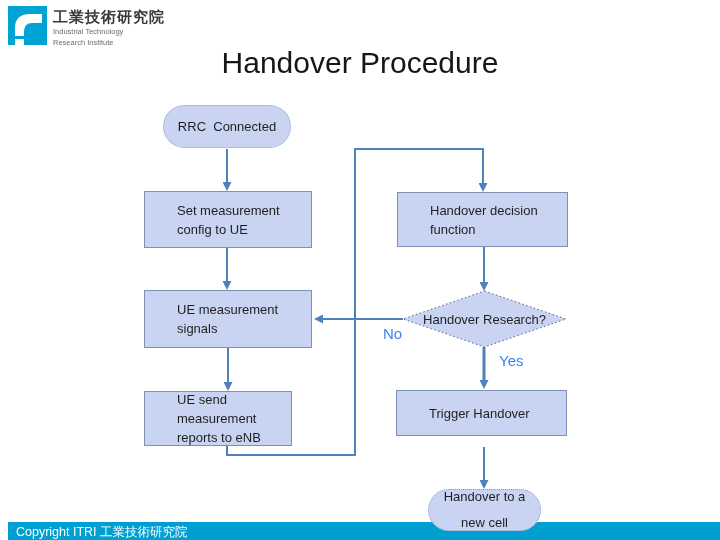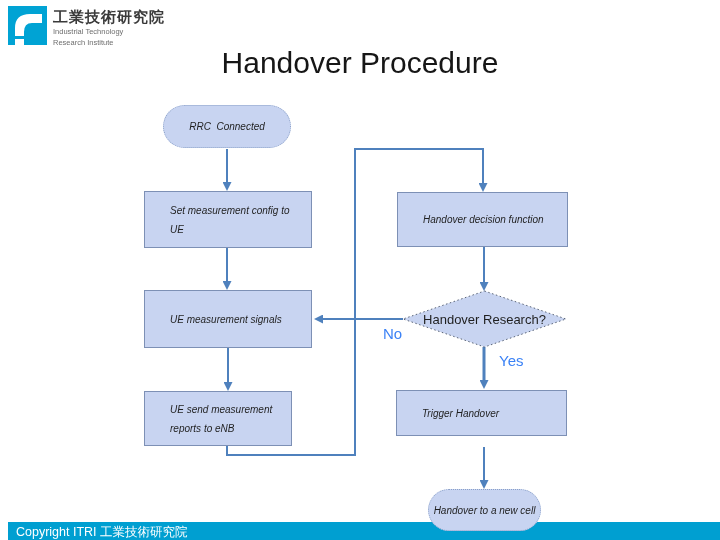--- a/index.html
+++ b/index.html
@@ -25,45 +25,45 @@
     text-align: center; font-size: 30px; color: #161616;
     letter-spacing: 0px;
   }
 
   
   .connectors { position: absolute; left: 0; top: 0; z-index: 1; pointer-events: none; }
 
   
   .node {
     position: absolute; z-index: 2; box-sizing: border-box;
-    background: #c8d4f1; color: #1f1f1f; font-size: 10px; line-height: 19px;
-    display: flex; align-items: center; font-style: italic;
+    background: #c8d4f1; color: #1f1f1f; font-size: 13px; line-height: 19px;
+    display: flex; align-items: center;
   }
-  .rect { border: 1px solid #7d90b5; padding-left: 25px; padding-right: 6px; }
+  .rect { border: 1px solid #7d90b5; padding-left: 32px; padding-right: 6px; }
   .stadium {
     border: 1px dotted #8aa0c8; border-radius: 22px;
     justify-content: center; text-align: center; padding: 0 4px;
   }
   .pre { white-space: pre-wrap; }
   .diamond-label {
     position: absolute; z-index: 2; color: #1f1f1f; font-size: 13px;
     display: flex; align-items: center; justify-content: center; text-align: center;
     pointer-events: none;
   }
   .edge-label { position: absolute; z-index: 2; font-size: 15px; color: #3b82f6; }
 
   
   .n-start    { left: 163px; top: 105px; width: 128px; height: 43px; }
   .n-setcfg   { left: 144px; top: 191px; width: 168px; height: 57px; }
   .n-signals  { left: 144px; top: 290px; width: 168px; height: 58px; }
   .n-reports  { left: 144px; top: 391px; width: 148px; height: 55px; }
   .n-decision { left: 397px; top: 192px; width: 171px; height: 55px; }
   .n-required { left: 403px; top: 291px; width: 163px; height: 56px; }
   .n-trigger  { left: 396px; top: 390px; width: 171px; height: 46px; }
-  .n-end      { left: 428px; top: 489px; width: 113px; height: 42px; z-index: 4; line-height: 19px; }
+  .n-end      { left: 428px; top: 489px; width: 113px; height: 42px; z-index: 4; line-height: 26px; }
   .l-no  { left: 383px; top: 325px; }
   .l-yes { left: 499px; top: 352px; }
 
   
   .footer-bar {
     position: absolute; left: 8px; top: 522px; width: 720px; height: 18px;
     background: #009fd1; z-index: 3;
     display: flex; align-items: center; padding-left: 48px;
   }
   .copyright { position: absolute; left: 8px; top: 2px; color: #ffffff; font-size: 12.5px; }

